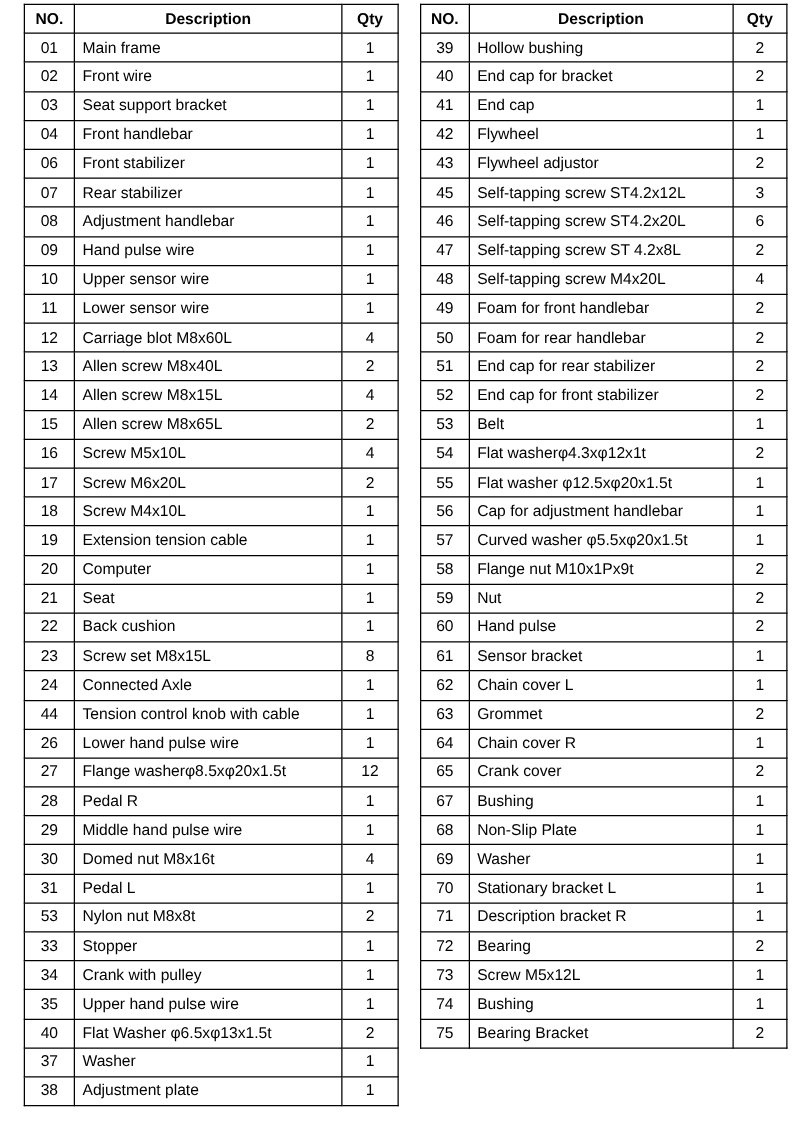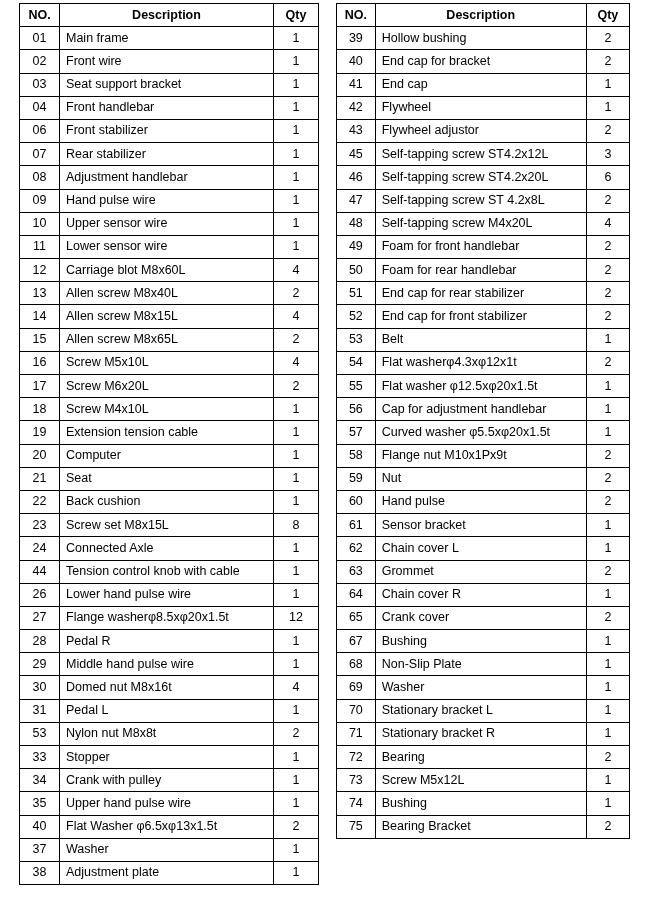--- a/index.html
+++ b/index.html
@@ -429,21 +429,21 @@
           <td class="cell-desc">Washer</td>
           <td class="cell-qty">1</td>
         </tr>
         <tr>
           <td class="cell-no">70</td>
           <td class="cell-desc">Stationary bracket L</td>
           <td class="cell-qty">1</td>
         </tr>
         <tr>
           <td class="cell-no">71</td>
-          <td class="cell-desc">Stationary bracket R</td>
+          <td class="cell-desc">Description bracket R</td>
           <td class="cell-qty">1</td>
         </tr>
         <tr>
           <td class="cell-no">72</td>
           <td class="cell-desc">Bearing</td>
           <td class="cell-qty">2</td>
         </tr>
         <tr>
           <td class="cell-no">73</td>
           <td class="cell-desc">Screw M5x12L</td>

